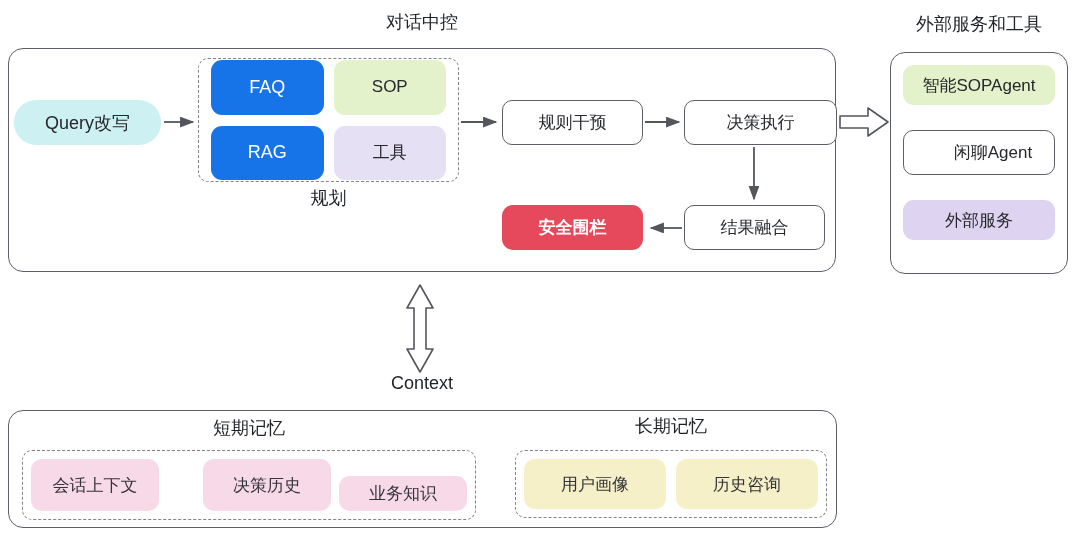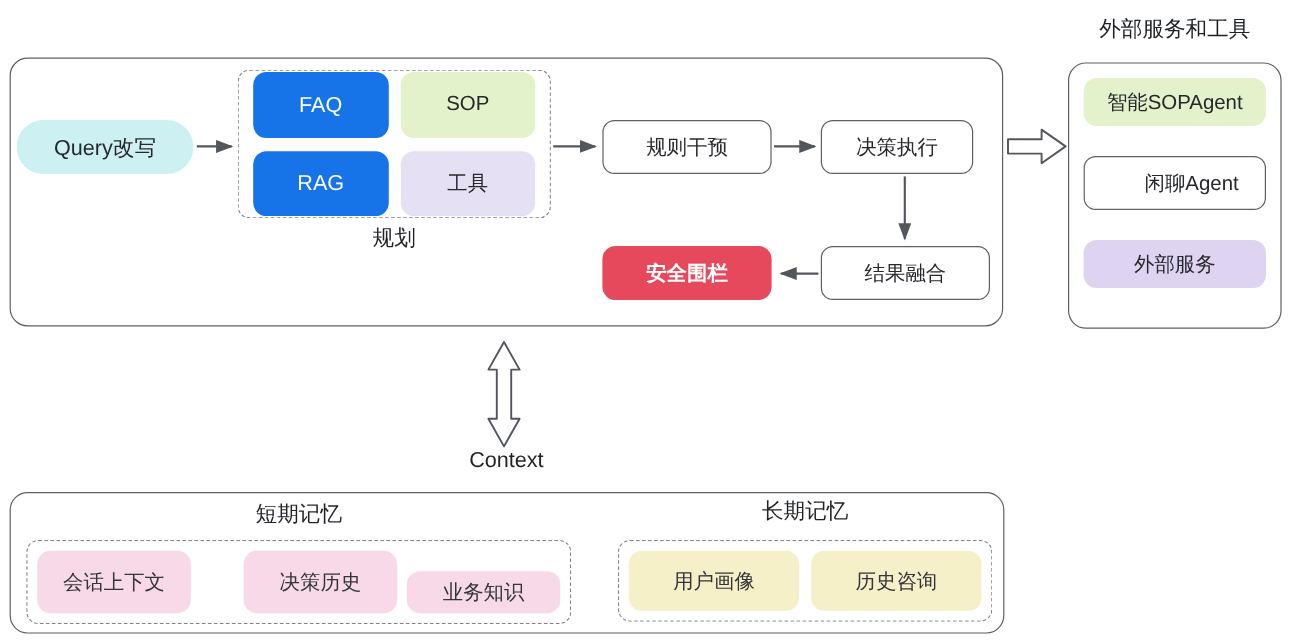--- a/index.html
+++ b/index.html
@@ -23,20 +23,21 @@
   .yellow{background:#f6f0c9;color:#33353a;text-align:right;}
   .grid2x2{display:grid;grid-template-columns:1fr 1fr;grid-template-rows:1fr 1fr;gap:11px 10px;padding:1px 12px;}
   .vlist{display:flex;flex-direction:column;gap:25px;padding:12px 12px;}
   svg.overlay{position:absolute;left:0;top:0;pointer-events:none;}
 </style>
 </head>
 <body>
 
 <div id="canvas">
 
+  <div class="abs title" style="left:322px;top:10px;width:200px;">对话中控</div>
   <div class="abs title" style="left:879px;top:12px;width:200px;">外部服务和工具</div>
 
   <div class="abs container" style="left:8px;top:48px;width:828px;height:224px;"></div>
 
   <div class="abs pill cyan" style="left:14px;top:100px;width:147px;height:45px;border-radius:22px;">
     <span>Query改写</span>
   </div>
 
   <div class="abs dashedbox grid2x2" style="left:198px;top:58px;width:261px;height:124px;">
     <div class="pill blue">
@@ -50,21 +51,21 @@
     </div>
     <div class="pill lav-light">
       <span>工具</span>
     </div>
   </div>
   <div class="abs title" style="left:198px;top:186px;width:261px;">规划</div>
 
   <div class="abs pill whitebox" style="left:502px;top:100px;width:141px;height:45px;">
     <span>规则干预</span>
   </div>
-  <div class="abs pill whitebox" style="left:684px;top:100px;width:127px;height:45px;">
+  <div class="abs pill whitebox" style="left:684px;top:100px;width:153px;height:45px;">
     <span>决策执行</span>
   </div>
 
   <div class="abs pill red" style="left:502px;top:205px;width:141px;height:45px;">
     <span>安全围栏</span>
   </div>
   <div class="abs pill whitebox" style="left:684px;top:205px;width:141px;height:45px;">
     <span>结果融合</span>
   </div>
 

